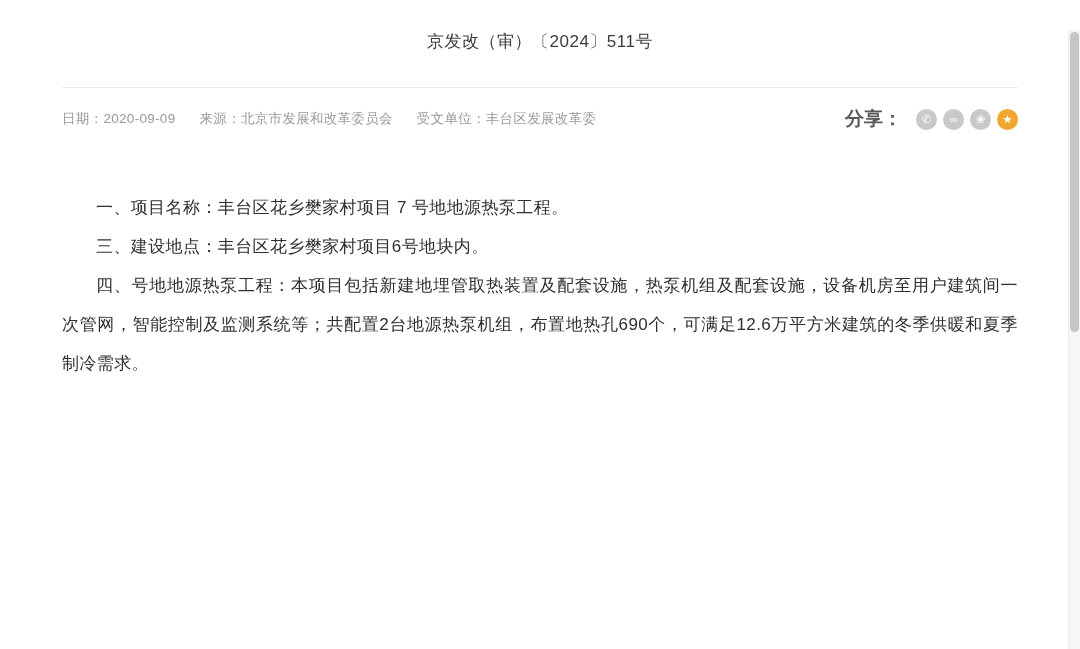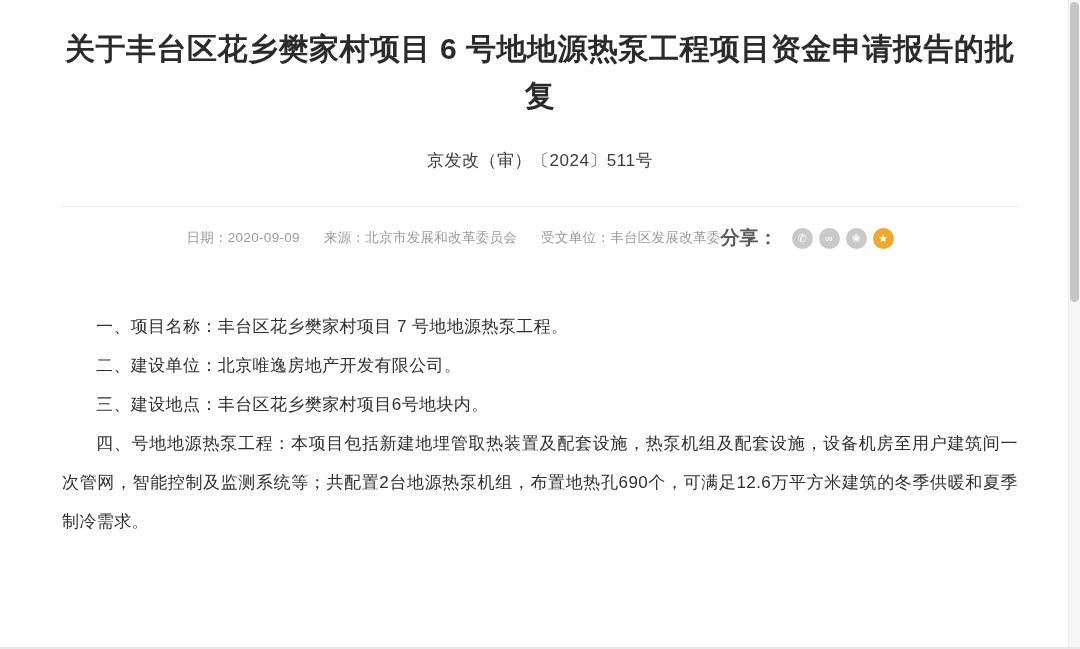--- a/index.html
+++ b/index.html
@@ -39,21 +39,21 @@
     letter-spacing: 0.5px;
   }
   .divider {
     height: 1px;
     background: #ececec;
     margin: 34px 62px 0 62px;
   }
   .meta-row {
     display: flex;
     align-items: center;
-    justify-content: center;
+    justify-content: space-between;
     padding: 18px 62px 0 62px;
   }
   .meta-left {
     font-size: 13.5px;
     color: #9a9a9a;
     letter-spacing: 0.3px;
     white-space: nowrap;
   }
   .meta-left .meta-item {
     margin-right: 20px;
@@ -130,21 +130,20 @@
     width: 1080px;
     height: 2px;
     background: #e8e8e8;
   }
 </style>
 </head>
 <body>
 
 <div class="page">
 
-  <h1 class="doc-title">关于丰台区花乡樊家村项目 6 号地地源热泵工程项目资金申请报告的批复</h1>
 
   <div class="doc-number">京发改（审）〔2024〕511号</div>
 
   <div class="divider"></div>
 
   <div class="meta-row">
     <div class="meta-left">
       <span class="meta-item">日期：2020-09-09</span>
       <span class="meta-item">来源：北京市发展和改革委员会</span>
       <span class="meta-item">受文单位：丰台区发展改革委</span>
@@ -155,21 +154,20 @@
         <span class="share-icon">✆</span>
         <span class="share-icon">∞</span>
         <span class="share-icon">❀</span>
         <span class="share-icon star">★</span>
       </div>
     </div>
   </div>
 
   <div class="body-text">
     <p>一、项目名称：丰台区花乡樊家村项目 7 号地地源热泵工程。</p>
-    <p>二、建设单位：北京唯逸房地产开发有限公司。</p>
     <p>三、建设地点：丰台区花乡樊家村项目6号地块内。</p>
     <p>四、号地地源热泵工程：本项目包括新建地埋管取热装置及配套设施，热泵机组及配套设施，设备机房至用户建筑间一次管网，智能控制及监测系统等；共配置2台地源热泵机组，布置地热孔690个，可满足12.6万平方米建筑的冬季供暖和夏季制冷需求。</p>
   </div>
 
   <div class="scrollbar-track">
     <div class="scrollbar-thumb"></div>
   </div>
 
   <div class="bottom-rule"></div>
 </div>

